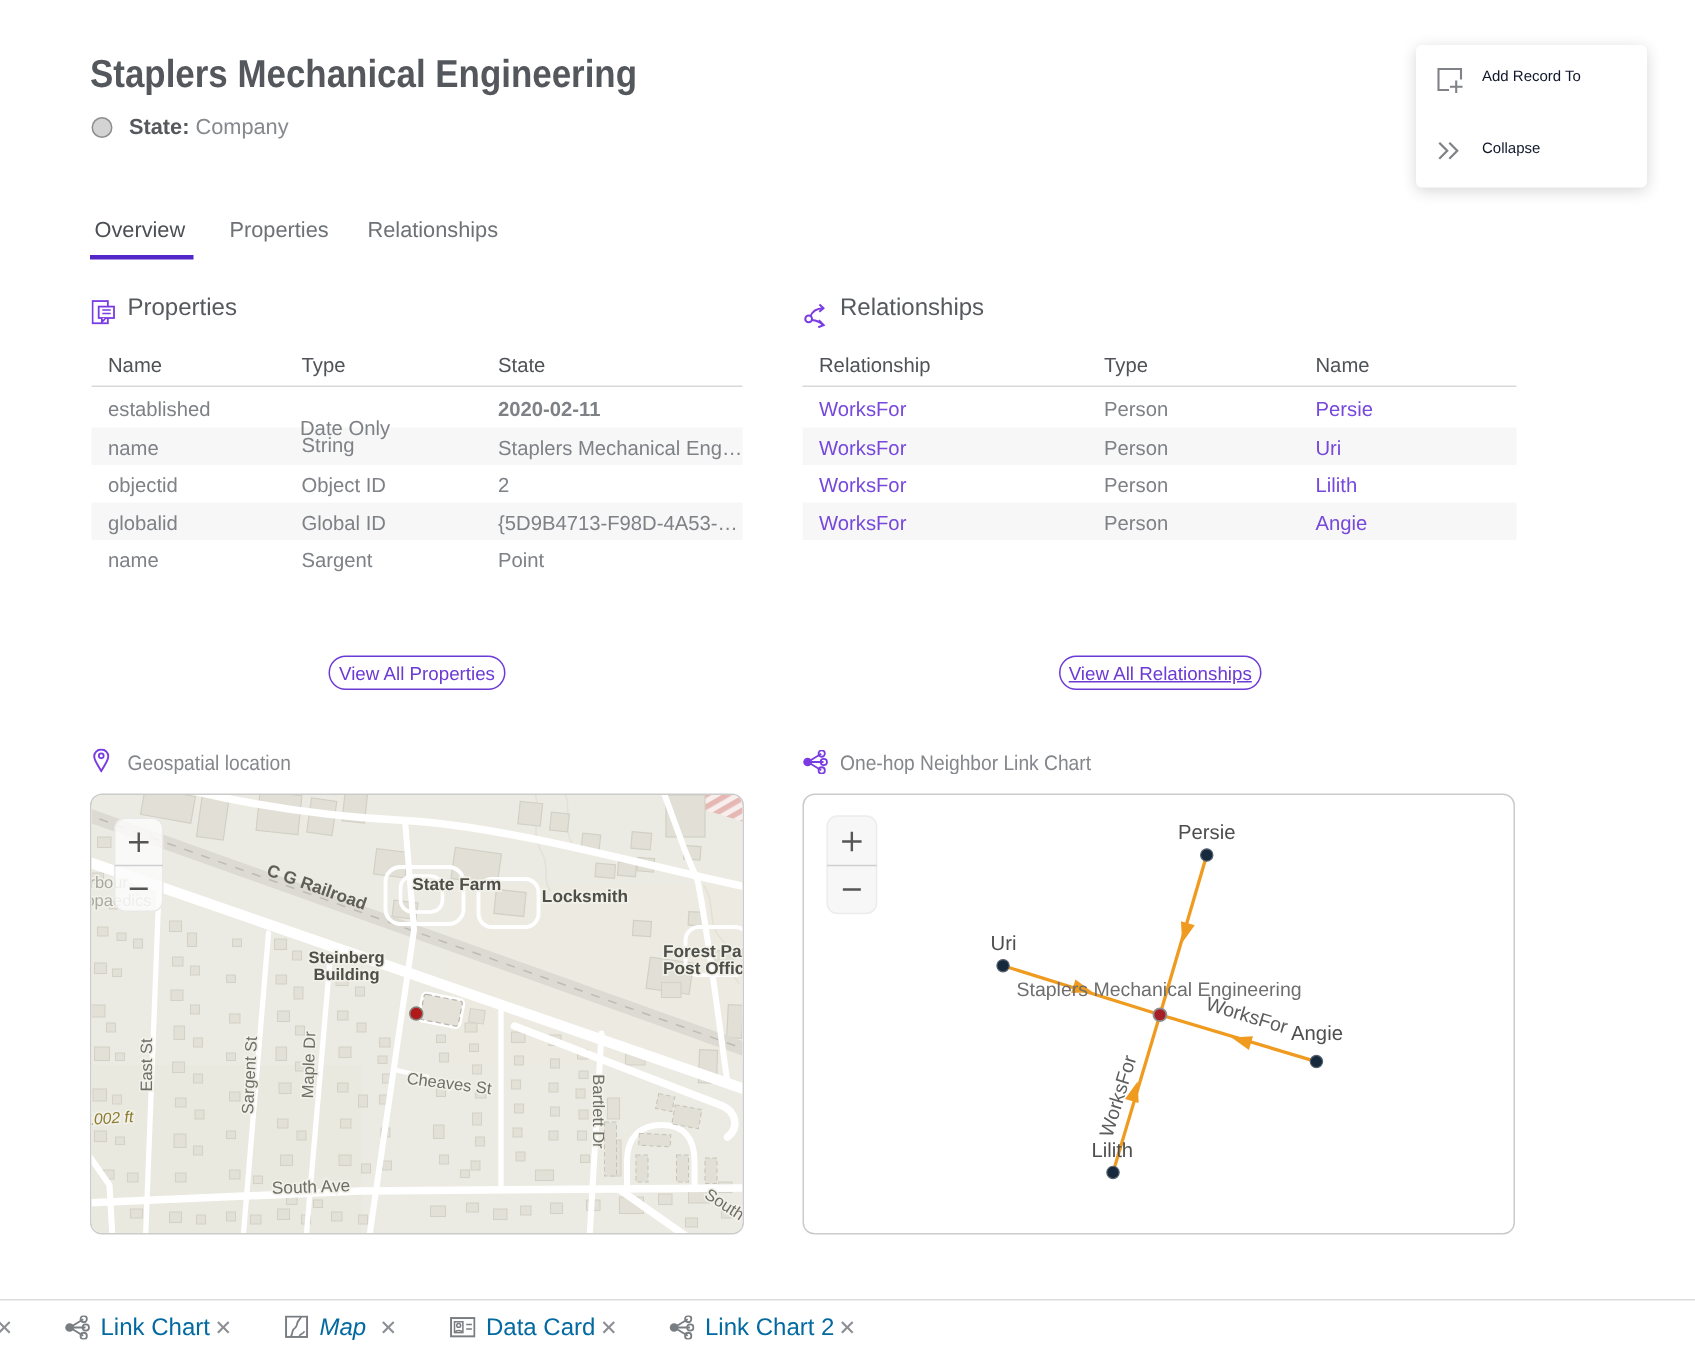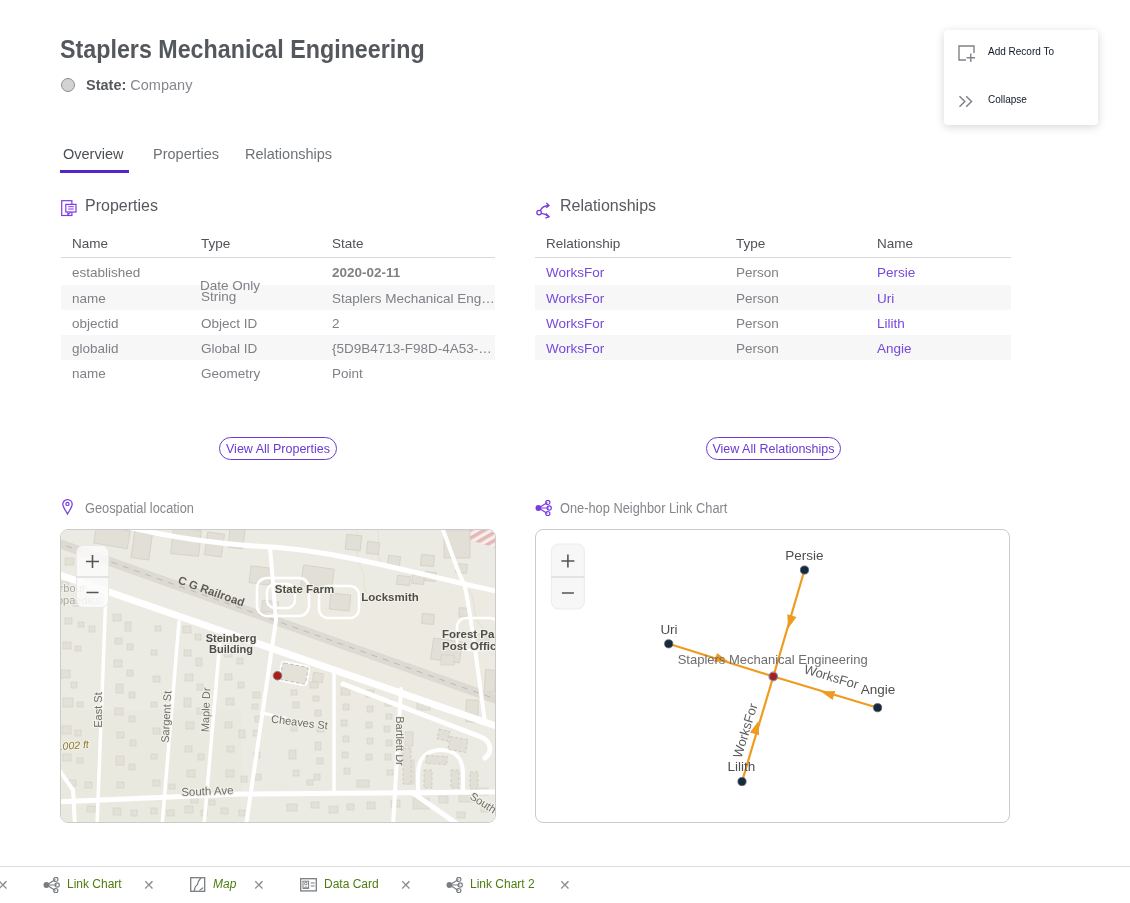--- a/index.html
+++ b/index.html
@@ -18,21 +18,21 @@
   .sechead{font-size:16px;color:#56595e;}
   .subhead{font-size:14px;color:#84878b;transform:scaleX(0.915);transform-origin:0 50%;white-space:nowrap;}
   .thead{font-size:13.5px;color:#4f5257;}
   .tcell{font-size:13.5px;color:#7e8186;}
   .tlink{font-size:13.5px;color:#7648dc;}
   .rowband{background:#f7f7f7;}
   .hline{height:1px;background:#d9d9d9;}
   .pill{position:absolute;top:437px;height:23px;border:1px solid #6c3ad4;border-radius:12px;color:#6c3ad4;font-size:12.5px;line-height:22px;text-align:center;box-sizing:border-box;background:#fff;}
   .card{position:absolute;border:1px solid #cbcbcb;border-radius:8px;background:#fff;box-sizing:border-box;}
   .bottombar{left:0;top:866px;width:1130px;height:37px;background:#fff;border-top:1px solid #dcdcdc;}
-  .btab{position:absolute;top:877px;font-size:12px;color:#4d7c0f;}
+  .btab{position:absolute;top:877px;font-size:16px;color:#0369a1;}
   .bx{position:absolute;top:877px;font-size:14px;color:#8b8e93;}
 </style>
 </head>
 <body>
 <div class="page">
   <div class="abs title">Staplers Mechanical Engineering</div>
   <div class="abs entcircle"></div>
   <div class="abs entline"><b>State:</b> Company</div>
 
   <div class="abs tab active" style="left:63px;">Overview</div>
@@ -77,21 +77,21 @@
   <div class="abs tcell" style="left:72px;top:290.5px;">name</div>
   <div class="abs tcell" style="left:201px;top:289px;">String</div>
   <div class="abs tcell" style="left:332px;top:290.5px;">Staplers Mechanical Eng…</div>
   <div class="abs tcell" style="left:72px;top:315.8px;">objectid</div>
   <div class="abs tcell" style="left:201px;top:315.8px;">Object ID</div>
   <div class="abs tcell" style="left:332px;top:315.8px;">2</div>
   <div class="abs tcell" style="left:72px;top:341px;">globalid</div>
   <div class="abs tcell" style="left:201px;top:341px;">Global ID</div>
   <div class="abs tcell" style="left:332px;top:341px;">{5D9B4713-F98D-4A53-…</div>
   <div class="abs tcell" style="left:72px;top:366.3px;">name</div>
-  <div class="abs tcell" style="left:201px;top:366.3px;">Geometry</div>
+  <div class="abs tcell" style="left:201px;top:366.3px;">Sargent</div>
   <div class="abs tcell" style="left:332px;top:366.3px;">Point</div>
   <div class="pill" style="left:219px;width:118px;">View All Properties</div>
 
   <div class="abs" style="left:536px;top:200px;"><svg width="18" height="19" viewBox="0 0 18 19">
         <g fill="none" stroke="#7a3ce2" stroke-width="1.35">
           <circle cx="3.1" cy="12.6" r="2.25"></circle>
           <path d="M4.3 10.8 C5.8 7 8.2 5.7 12.8 5.5"></path>
           <path d="M10.3 3 L12.95 5.5 L10.2 7.8"></path>
           <path d="M5.4 13.4 C8.6 13.7 10.4 14.6 12.8 16.7"></path>
           <path d="M9.9 13.5 L13.1 16.8 L9.5 18.2"></path>
@@ -109,21 +109,21 @@
   <div class="abs tlink" style="left:877px;top:265px;">Persie</div>
   <div class="abs tlink" style="left:546px;top:290.5px;">WorksFor</div>
   <div class="abs tcell" style="left:736px;top:290.5px;">Person</div>
   <div class="abs tlink" style="left:877px;top:290.5px;">Uri</div>
   <div class="abs tlink" style="left:546px;top:315.8px;">WorksFor</div>
   <div class="abs tcell" style="left:736px;top:315.8px;">Person</div>
   <div class="abs tlink" style="left:877px;top:315.8px;">Lilith</div>
   <div class="abs tlink" style="left:546px;top:341px;">WorksFor</div>
   <div class="abs tcell" style="left:736px;top:341px;">Person</div>
   <div class="abs tlink" style="left:877px;top:341px;">Angie</div>
-  <div class="pill" style="left:706px;width:135px;">View All Relationships</div>
+  <div class="pill" style="left:706px;width:135px;text-decoration:underline;">View All Relationships</div>
 
   <div class="abs" style="left:62px;top:499px;"><svg width="11" height="16" viewBox="0 0 11 16">
         <path d="M5.5 0.7 C2.7 0.7 0.8 2.8 0.8 5.3 C0.8 7.9 3.7 11.7 5.5 15 C7.3 11.7 10.2 7.9 10.2 5.3 C10.2 2.8 8.3 0.7 5.5 0.7 Z" fill="none" stroke="#7a3ce2" stroke-width="1.3"></path>
         <circle cx="5.5" cy="4.9" r="1.6" fill="none" stroke="#7a3ce2" stroke-width="1.2"></circle>
       </svg></div>
   <div class="abs subhead" style="left:85px;top:500px;">Geospatial location</div>
 
   <div class="abs" style="left:535px;top:500px;"><svg width="17" height="16" viewBox="0 0 17 16">
         <g fill="none" stroke="#7a3ce2" stroke-width="1.2">
           <path d="M3.5 8 L12.5 2.5 M3.5 8 L14 8 M3.5 8 L12.5 13.5"></path>

